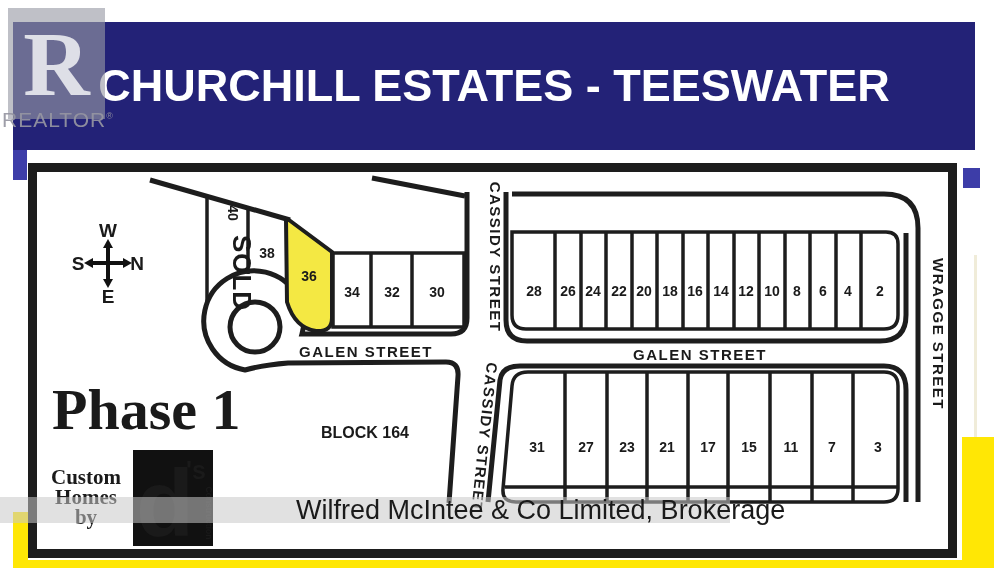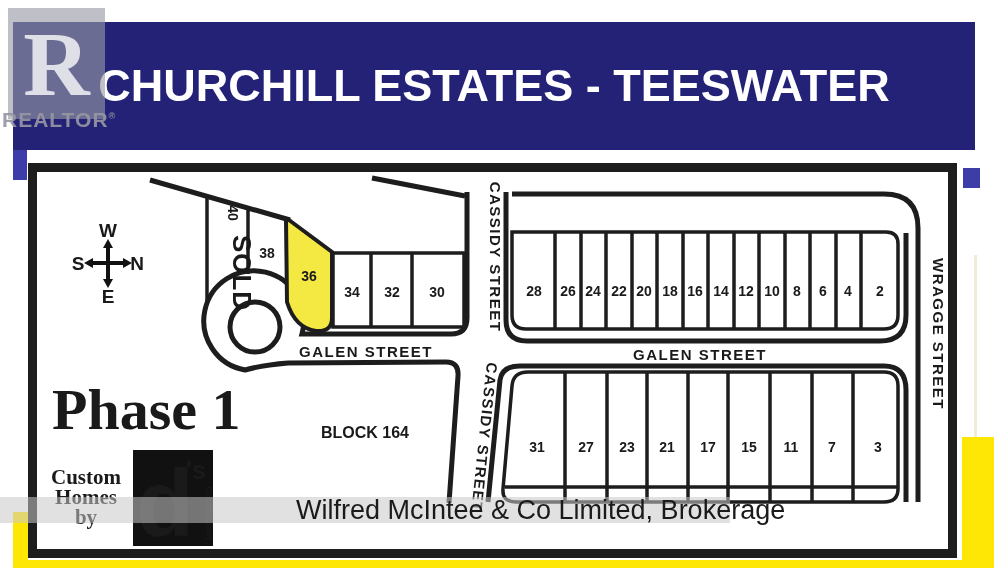--- a/index.html
+++ b/index.html
@@ -4,21 +4,21 @@
 <style>
   html,body{margin:0;padding:0;}
   body{width:994px;height:568px;position:relative;background:#ffffff;font-family:"Liberation Sans",sans-serif;overflow:hidden;}
   .abs{position:absolute;}
   
   .banner{left:13px;top:22px;width:962px;height:128px;background:#232277;display:flex;align-items:center;justify-content:center;}
   .banner-title{color:#ffffff;font-size:45px;font-weight:700;letter-spacing:0px;white-space:nowrap;}
   
   .realtor-box{left:8px;top:8px;width:97px;height:111px;background:rgba(152,154,164,0.62);display:flex;align-items:center;justify-content:center;}
   .realtor-r{font-family:"Liberation Serif",serif;font-size:92px;font-weight:700;color:rgba(255,255,255,0.78);line-height:1;}
-  .realtor-label{left:2px;top:108px;width:130px;font-size:21px;font-weight:700;color:rgba(150,150,162,0.92);letter-spacing:1px;}
+  .realtor-label{left:2px;top:108px;width:130px;font-size:21px;font-weight:400;color:rgba(150,150,162,0.92);letter-spacing:1px;}
   .realtor-label sup{font-size:9px;}
   
   .strip{background:#ffe705;}
   .strip-left{left:13px;top:512px;width:15px;height:56px;}
   .strip-bottom{left:13px;top:560px;width:981px;height:8px;}
   .strip-right{left:962px;top:437px;width:32px;height:131px;}
   .faint-line{left:974px;top:255px;width:3px;height:182px;background:#f0ecd9;}
   .corner-square{background:#3d3da8;}
   .corner-sq-left{left:13px;top:150px;width:14px;height:30px;}
   .corner-sq-right{left:963px;top:168px;width:17px;height:20px;}

